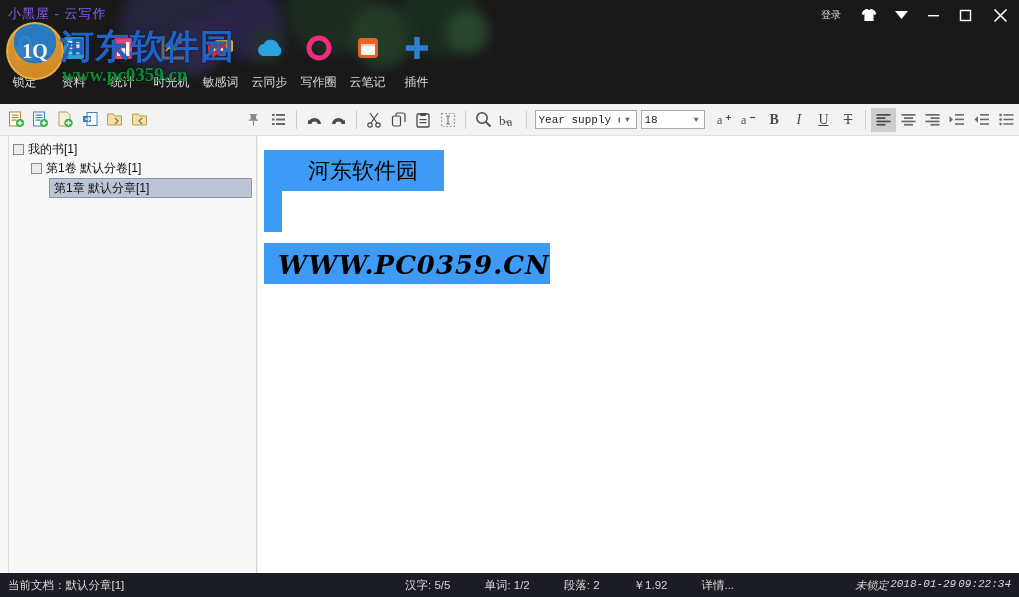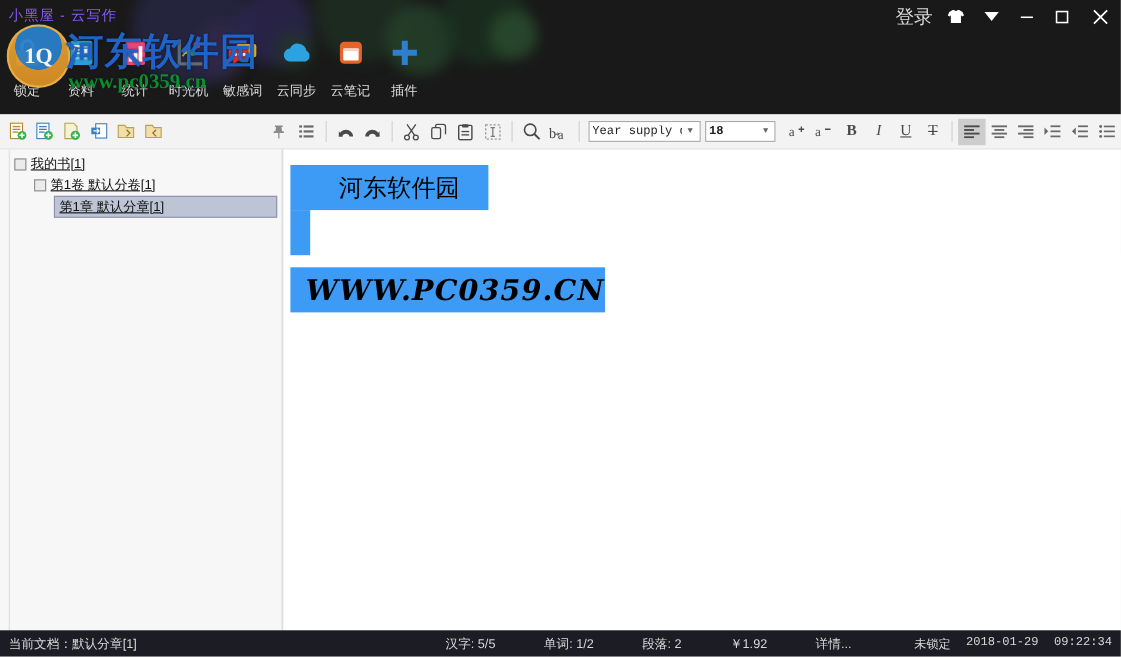--- a/index.html
+++ b/index.html
@@ -24,21 +24,21 @@
     position:absolute; left:8px; top:5px;
     font-size:13px; color:#8b5cf6; letter-spacing:1px;
     z-index:6; white-space:nowrap;
   }
 
   .winbtns { position:absolute; right:0; top:0; height:30px; display:flex; align-items:stretch; z-index:8; }
   .winbtns > div {
     width:32px; display:flex; align-items:center; justify-content:center;
     color:#e8e8e8; font-size:13px; cursor:default;
   }
-  .winbtns > div.login { width:44px; font-size:17px; color:#dcdcdc; }
+  .winbtns > div.login { width:44px; font-size:10px; color:#dcdcdc; }
   .winbtns > div.close { width:38px; font-size:16px; }
 
   
   .ribbon { position:absolute; left:0; top:26px; height:78px; display:flex; align-items:flex-start; z-index:5;justify-content:center; }
   .rb-item { width:49px; display:flex; flex-direction:column; align-items:center; cursor:default; }
   .rb-ico { width:36px; height:36px; margin-top:4px; position:relative; }
   .rb-label { margin-top:8px; font-size:12px; color:#dcdcdc; white-space:nowrap; }
 
   
   .wm { position:absolute; z-index:7; pointer-events:none; }
@@ -67,21 +67,21 @@
   .sep { width:1px; height:19px; background:#cfcfcf; margin:0 5px; }
   .spacer-lg { width:70px; }
   .combo {
     height:19px; border:1px solid #aaa; background:#fff; display:flex; align-items:center;
     font-size:11px; color:#222; padding-left:3px; cursor:default;
     font-family:"Liberation Mono","DejaVu Sans Mono",monospace;
   }
   .combo .cv { flex:1; overflow:hidden; white-space:nowrap; }
   .combo .arw { width:16px; text-align:center; font-size:8px; color:#666; }
   .combo.font { width:102px; margin-left:3px; }
-  .combo.size { width:68px; margin-left:4px;font-weight:bold; }
+  .combo.size { width:68px; margin-left:4px; }
   .tb.bold  { font-family:"Liberation Serif",serif; font-weight:bold; font-size:14px; }
   .tb.ital  { font-family:"Liberation Serif",serif; font-style:italic; font-size:14px; }
   .tb.undl  { font-family:"Liberation Serif",serif; font-size:14px; text-decoration:underline; }
   .tb.strk  { font-family:"Liberation Serif",serif; font-size:14px; text-decoration:line-through; }
 
   
   .edge {
     position:absolute; left:0; top:136px; width:9px; height:437px;
     background:#f7f7f7; border-right:1px solid #dcdcdc; overflow:hidden;
   }
@@ -89,21 +89,21 @@
     position:absolute; left:1px; top:46px; width:120px;
     transform:rotate(90deg); transform-origin:0 0;
     font-size:7px; color:#9a9a9a; white-space:nowrap; letter-spacing:2px;
   }
 
   .sidebar {
     position:absolute; left:9px; top:136px; width:248px; height:437px;
     background:#f7f7f7; border-right:1px solid #d4d4d4;
     padding-top:4px; font-size:12px; color:#111;
   }
-  .node { display:flex; align-items:center; height:19px; padding-left:4px; white-space:nowrap; cursor:default;text-decoration:underline; }
+  .node { display:flex; align-items:center; height:19px; padding-left:4px; white-space:nowrap; cursor:default; }
   .node .box {
     width:11px; height:11px; border:1px solid #8a8a8a; background:#ebebeb;
     margin-right:4px; flex:none;
   }
   .node.lvl2 { padding-left:22px; }
   .node.selected {
     background:#bcc4d6; border:1px solid #8c94ab; height:20px;
     margin-right:4px; margin-left:40px; padding-left:4px;
   }
 
@@ -120,23 +120,23 @@
   .lat { font-family:"DejaVu Serif","Liberation Serif",serif; font-style:italic; font-weight:bold;
          letter-spacing:1px; font-size:26px; }
 
   
   .status {
     position:absolute; left:0; top:573px; width:1019px; height:24px;
     background:#1c1c24; color:#d8d8d8; font-size:11.5px;
     display:flex; align-items:center;
   }
   .status .left { padding-left:8px; }
-  .status .mid { position:absolute; left:405px; display:flex; gap:44px; }
-  .status .right { position:absolute; right:8px; display:flex; gap:14px;
-     font-family:"Liberation Mono","DejaVu Sans Mono",monospace; font-size:11px; }
+  .status .mid { position:absolute; left:405px; display:flex; gap:34px; }
+  .status .right { position:absolute; right:8px; display:flex; gap:2px;
+     font-family:"Liberation Mono","DejaVu Sans Mono",monospace; font-size:11px;font-style:italic; }
 </style>
 </head>
 <body>
 
 <div id="app">
 
   <div class="header">
     <div class="bokeh">
       <span style="left:120px;top:-30px;width:110px;height:110px;background:#24243c;"></span>
       <span style="left:215px;top:-10px;width:70px;height:70px;background:#2c2650;opacity:.8;"></span>
@@ -245,20 +245,28 @@
 
       <div class="rb-item">
         <div class="rb-ico">
           <svg width="36" height="36" viewBox="0 0 36 36">
             <path d="M11 26 a6 6 0 0 1 0.6 -11.9 a8 8 0 0 1 15 2 a5.5 5.5 0 0 1 -0.6 9.9 z" fill="#2aa3e0"></path>
           </svg>
         </div>
         <div class="rb-label">云同步</div>
       </div>
 
+      <div class="rb-item">
+        <div class="rb-ico">
+          <svg width="36" height="36" viewBox="0 0 36 36">
+            <circle cx="18" cy="18" r="10" fill="none" stroke="#ef2d7e" stroke-width="5"></circle>
+          </svg>
+        </div>
+        <div class="rb-label">写作圈</div>
+      </div>
 
       <div class="rb-item">
         <div class="rb-ico">
           <svg width="36" height="36" viewBox="0 0 36 36">
             <rect x="8" y="8" width="20" height="20" rx="4" fill="#e8622a"></rect>
             <rect x="11" y="14" width="14" height="11" rx="1" fill="#ffffff"></rect>
             <rect x="11" y="14" width="14" height="2.5" fill="#f5d3c0"></rect>
           </svg>
         </div>
         <div class="rb-label">云笔记</div>

